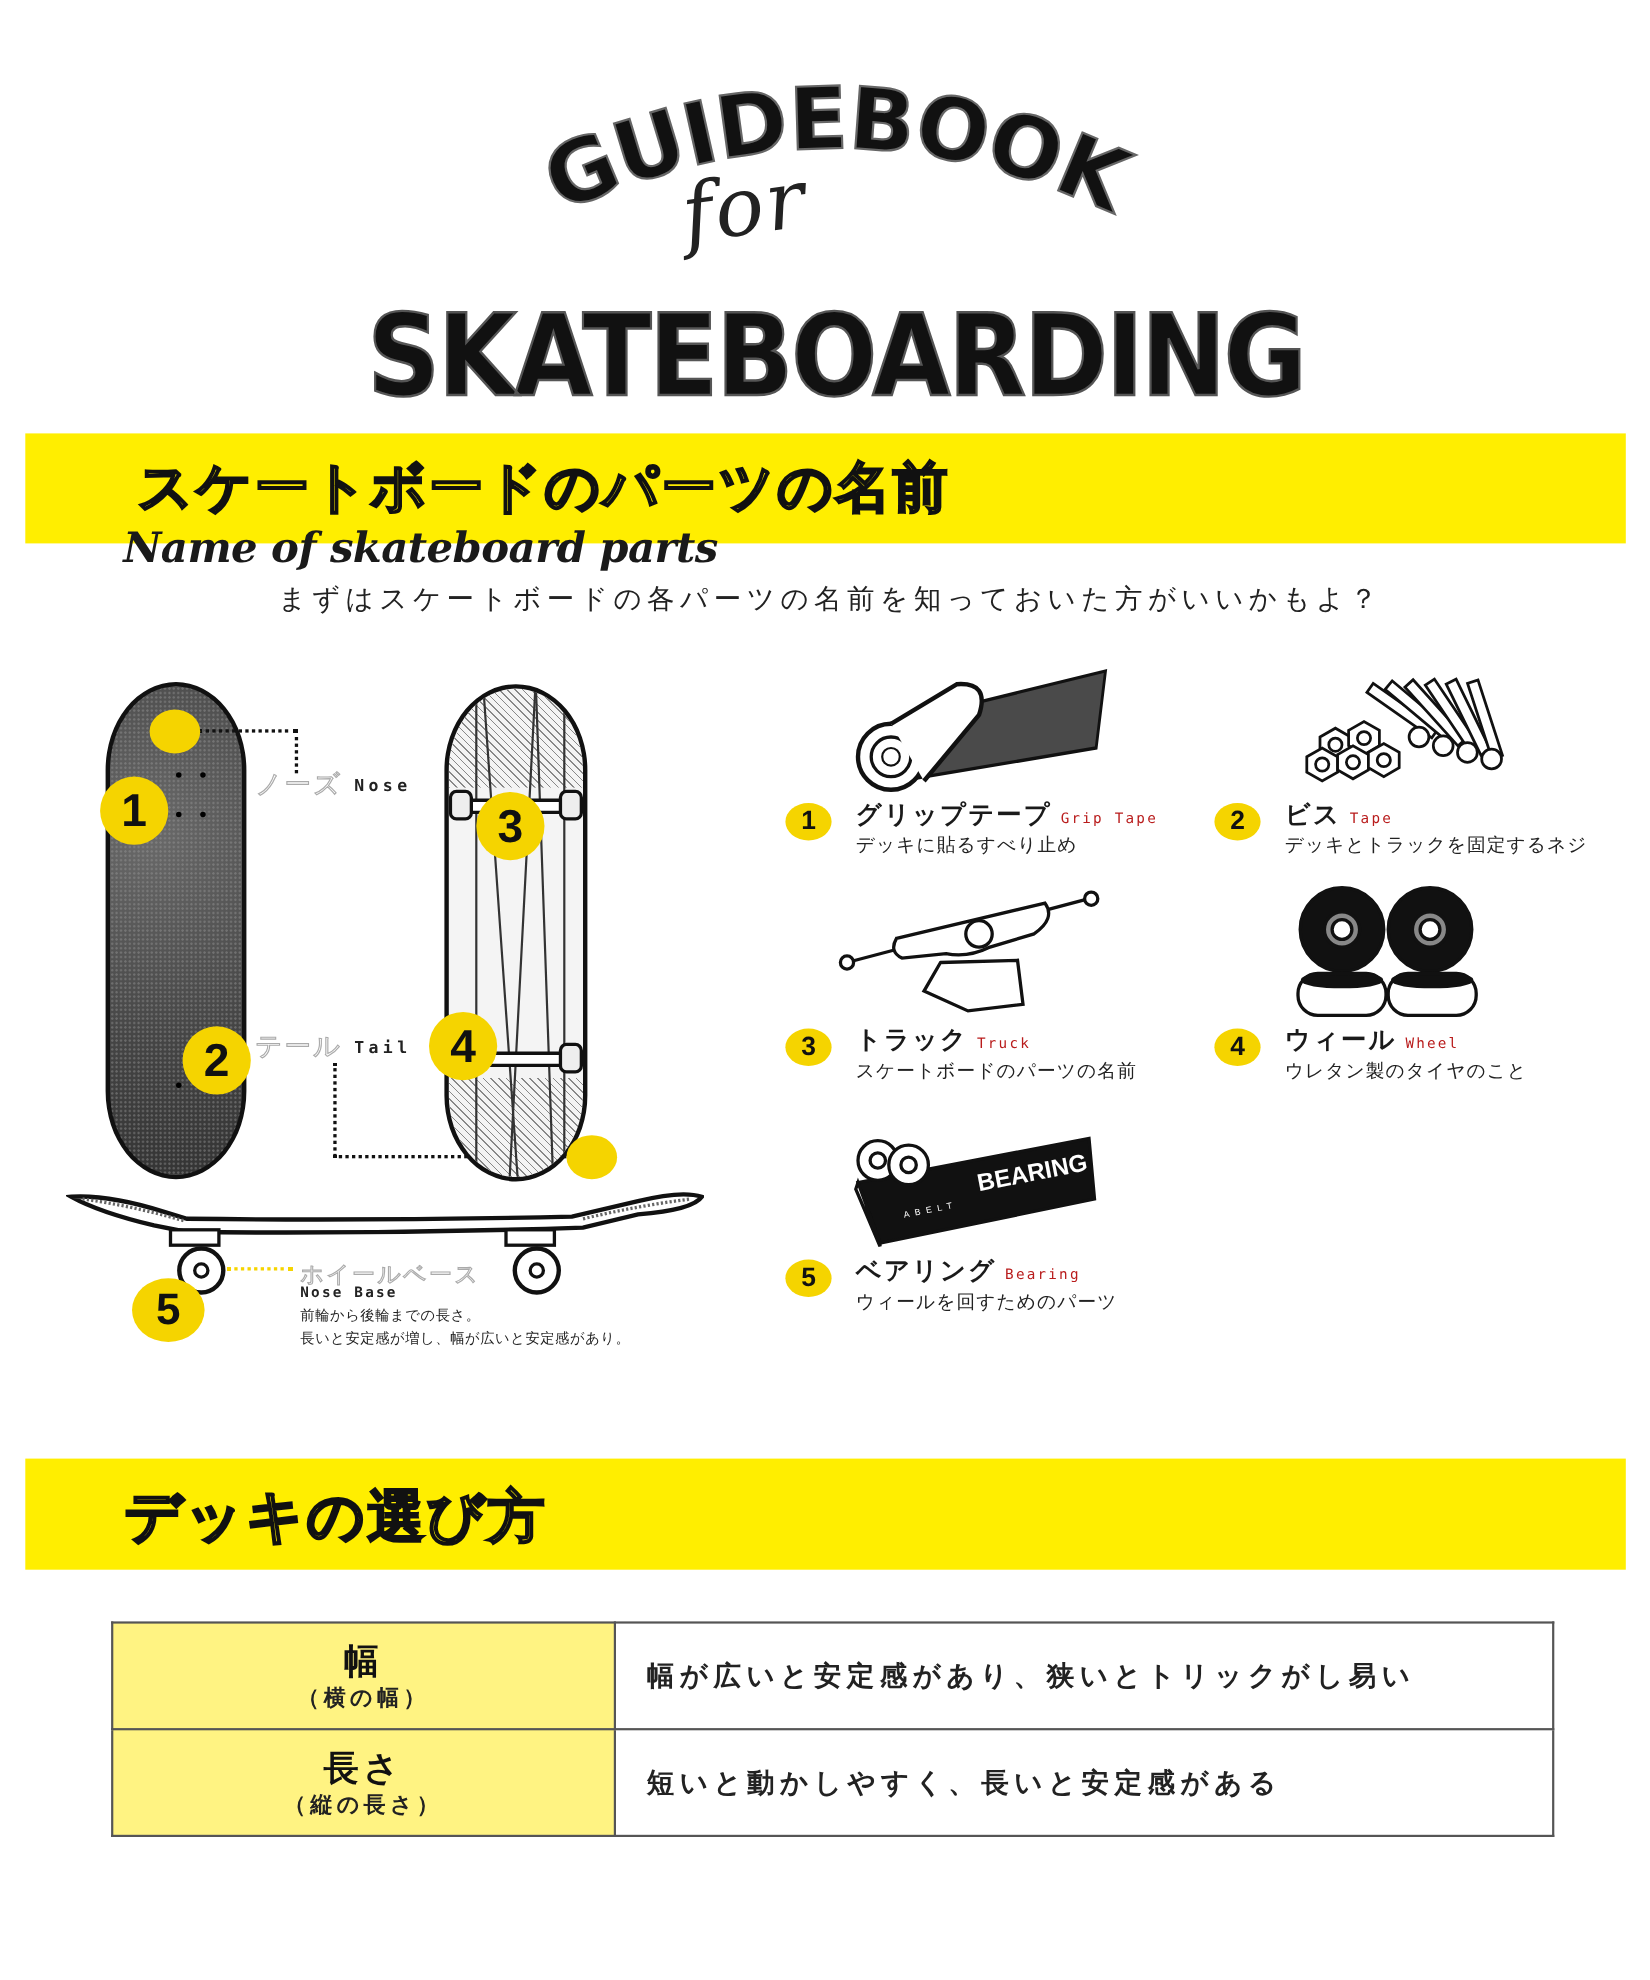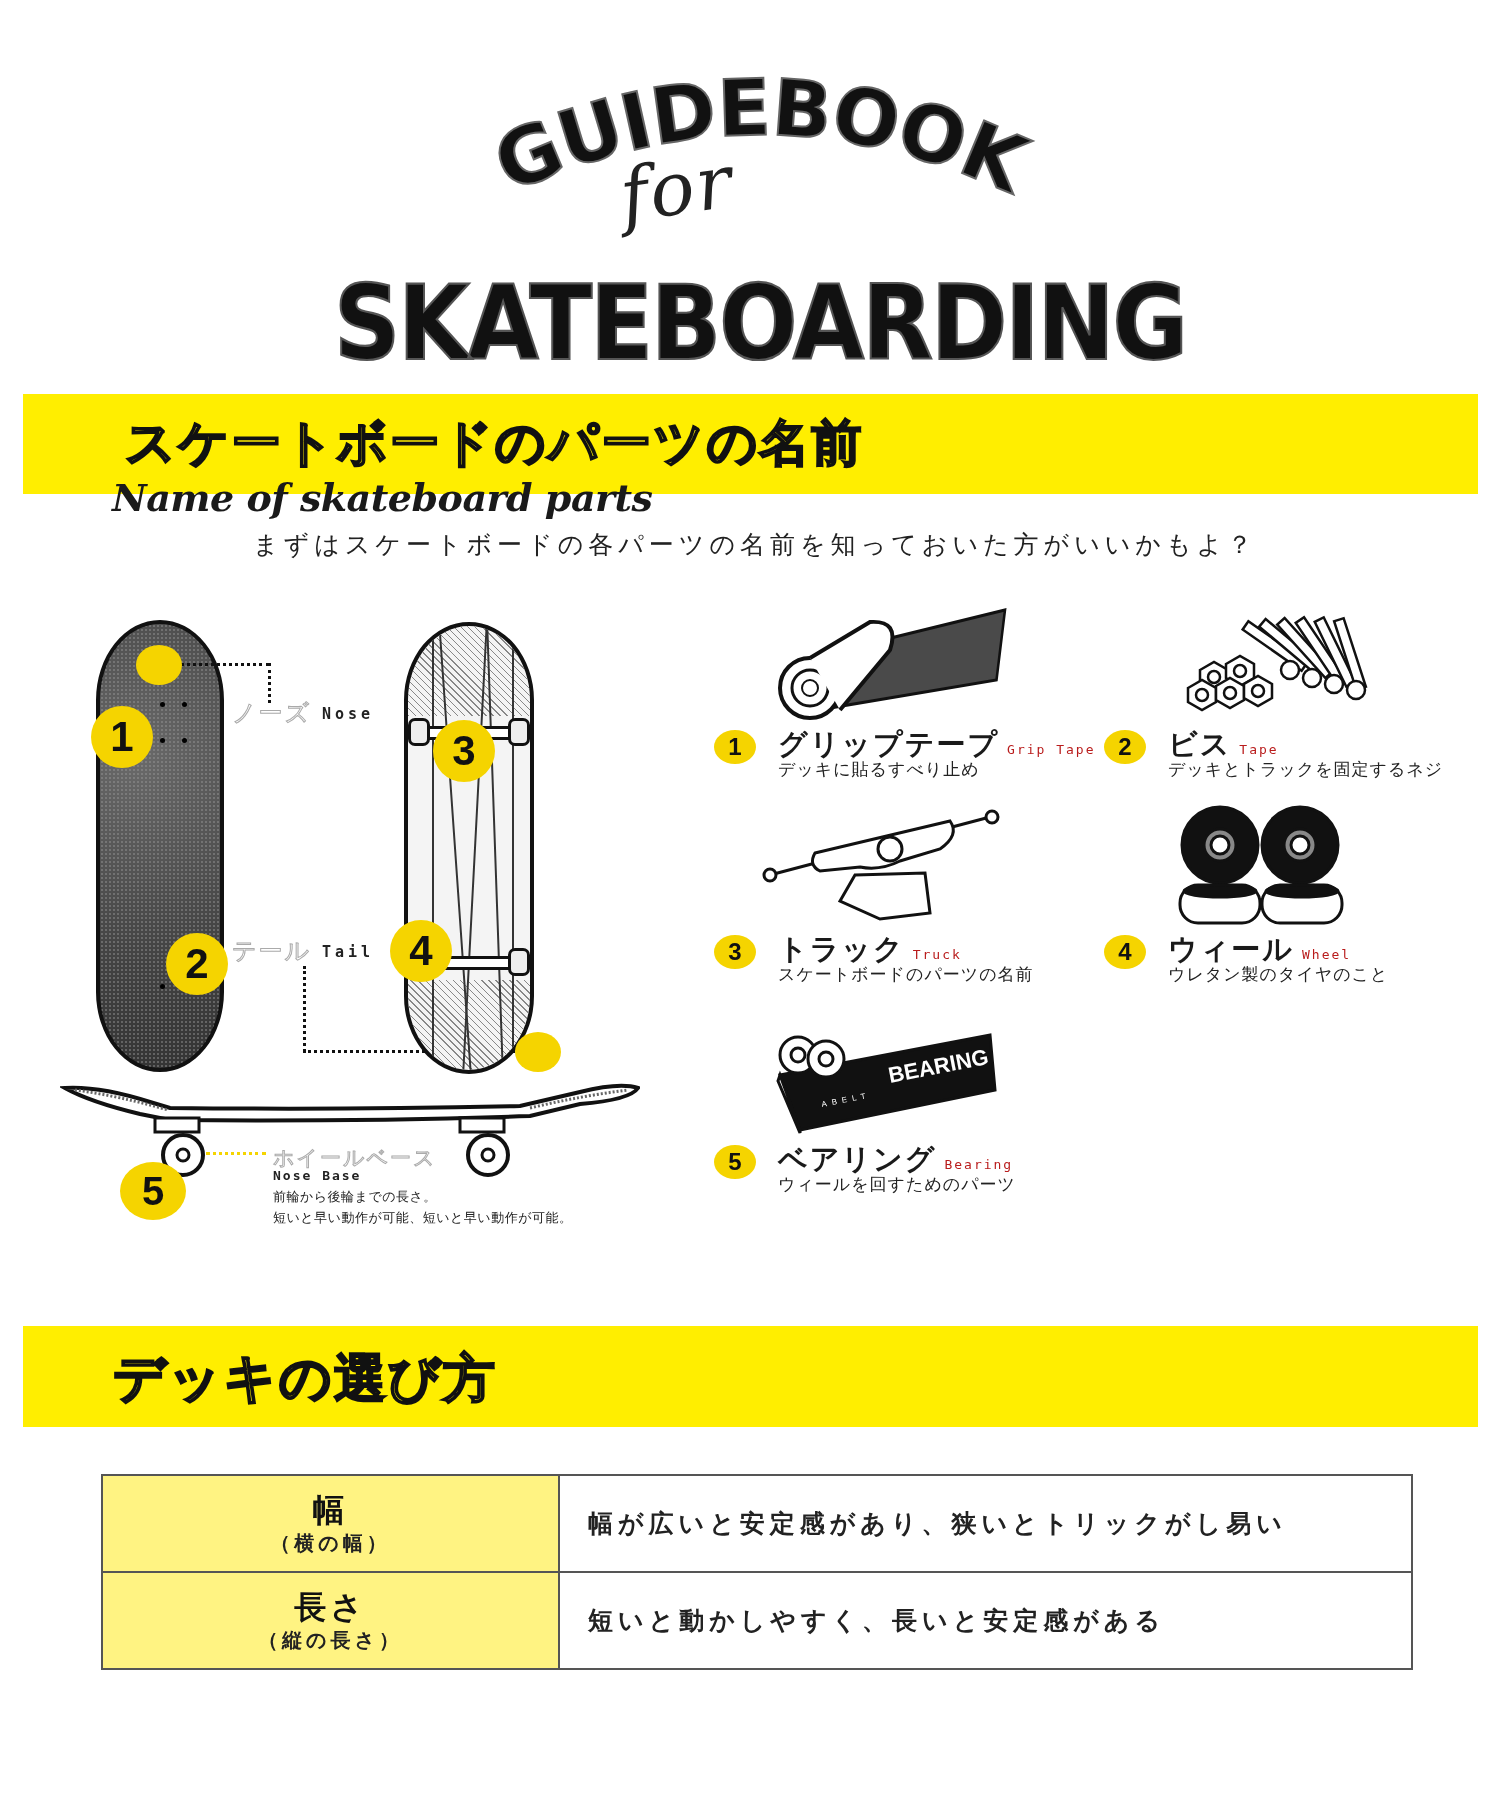--- a/index.html
+++ b/index.html
@@ -60,21 +60,21 @@
   .side-board { position: absolute; left: 0; top: 480px; width: 580px; height: 70px; }
   .wheelbase-label { position: absolute; left: 213px; top: 544px; font-size: 21px; color: #fff; -webkit-text-stroke: 1px #aaa; letter-spacing: 2px; }
   .wheelbase-en { position: absolute; left: 213px; top: 568px; font-family: "DejaVu Sans Mono", monospace; font-weight: bold; font-size: 13px; letter-spacing: 2px; color: #222; }
   .wheelbase-desc { position: absolute; left: 213px; top: 586px; font-size: 13px; line-height: 21px; color: #222; letter-spacing: 0.5px; }
 
   
   .parts { position: absolute; left: 700px; top: 590px; width: 800px; height: 640px; }
   .part { position: absolute; width: 400px; height: 210px; }
   .part-illus { position: absolute; left: 60px; top: 10px; width: 260px; height: 120px; }
   .part-head { position: absolute; left: 78px; top: 135px; display: flex; align-items: baseline; gap: 8px; }
-  .part-name { font-size: 29px; font-weight: bold; color: #1a1a1a; letter-spacing: 2px; }
+  .part-name { font-size: 23px; font-weight: bold; color: #1a1a1a; letter-spacing: 2px; }
   .part-en { font-family: "DejaVu Sans Mono", monospace; font-size: 13px; color: #b91c1c; letter-spacing: 2px; }
   .part-desc { position: absolute; left: 78px; top: 167px; font-size: 17px; color: #222; line-height: 25px; letter-spacing: 1px; width: 320px; }
   .part .badge-sm { left: 14px; top: 140px; }
 
   
   .deck-table { position: absolute; left: 101px; top: 1474px; width: 1312px; border-collapse: collapse; }
   .deck-table td { border: 2px solid #555; height: 97px; vertical-align: middle; }
   .deck-table td.key { width: 457px; background: #FFF382; text-align: center; }
   .deck-table td.val { background: #fff; padding-left: 28px; font-size: 25px; letter-spacing: 5px; color: #222; font-weight: bold; }
   .key-main { display: block; font-size: 32px; font-weight: bold; letter-spacing: 4px; color: #111; line-height: 38px; }
@@ -159,21 +159,21 @@
   <svg style="position:absolute;left:400px;top:530px;width:60px;height:50px" viewBox="0 0 60 50">
     <circle cx="28" cy="25" r="20" fill="#fff" stroke="#111" stroke-width="4"></circle>
       <circle cx="28" cy="25" r="6" fill="#fff" stroke="#111" stroke-width="3"></circle>
   </svg>
   <div class="dotted-h" style="left:146px;top:552px;width:60px;border-top-color:#F5D400"></div>
   <div class="badge" style="left:60px;top:562px;width:66px;height:58px;font-size:40px">5</div>
   <div class="wheelbase-label">ホイールベース</div>
   <div class="wheelbase-en">Nose Base</div>
   <div class="wheelbase-desc">
     <div>前輪から後輪までの長さ。</div>
-    <div>短いと早い動作が可能、短いと早い動作が可能。</div>
+    <div>長いと安定感が増し、幅が広いと安定感があり。</div>
   </div>
 </div>
 
 <div class="parts">
 
   <div class="part" style="left:0;top:0">
     <svg class="part-illus" viewBox="0 0 260 120">
       <path d="M60 60 L300 10 L290 80 L80 110 Z" fill="#4a4a4a" stroke="#111" stroke-width="3" transform="translate(-10,0) scale(0.85,1)"></path>
       <ellipse cx="50" cy="88" rx="30" ry="30" fill="#fff" stroke="#111" stroke-width="4"></ellipse>
       <ellipse cx="50" cy="88" rx="18" ry="18" fill="none" stroke="#111" stroke-width="3"></ellipse>

